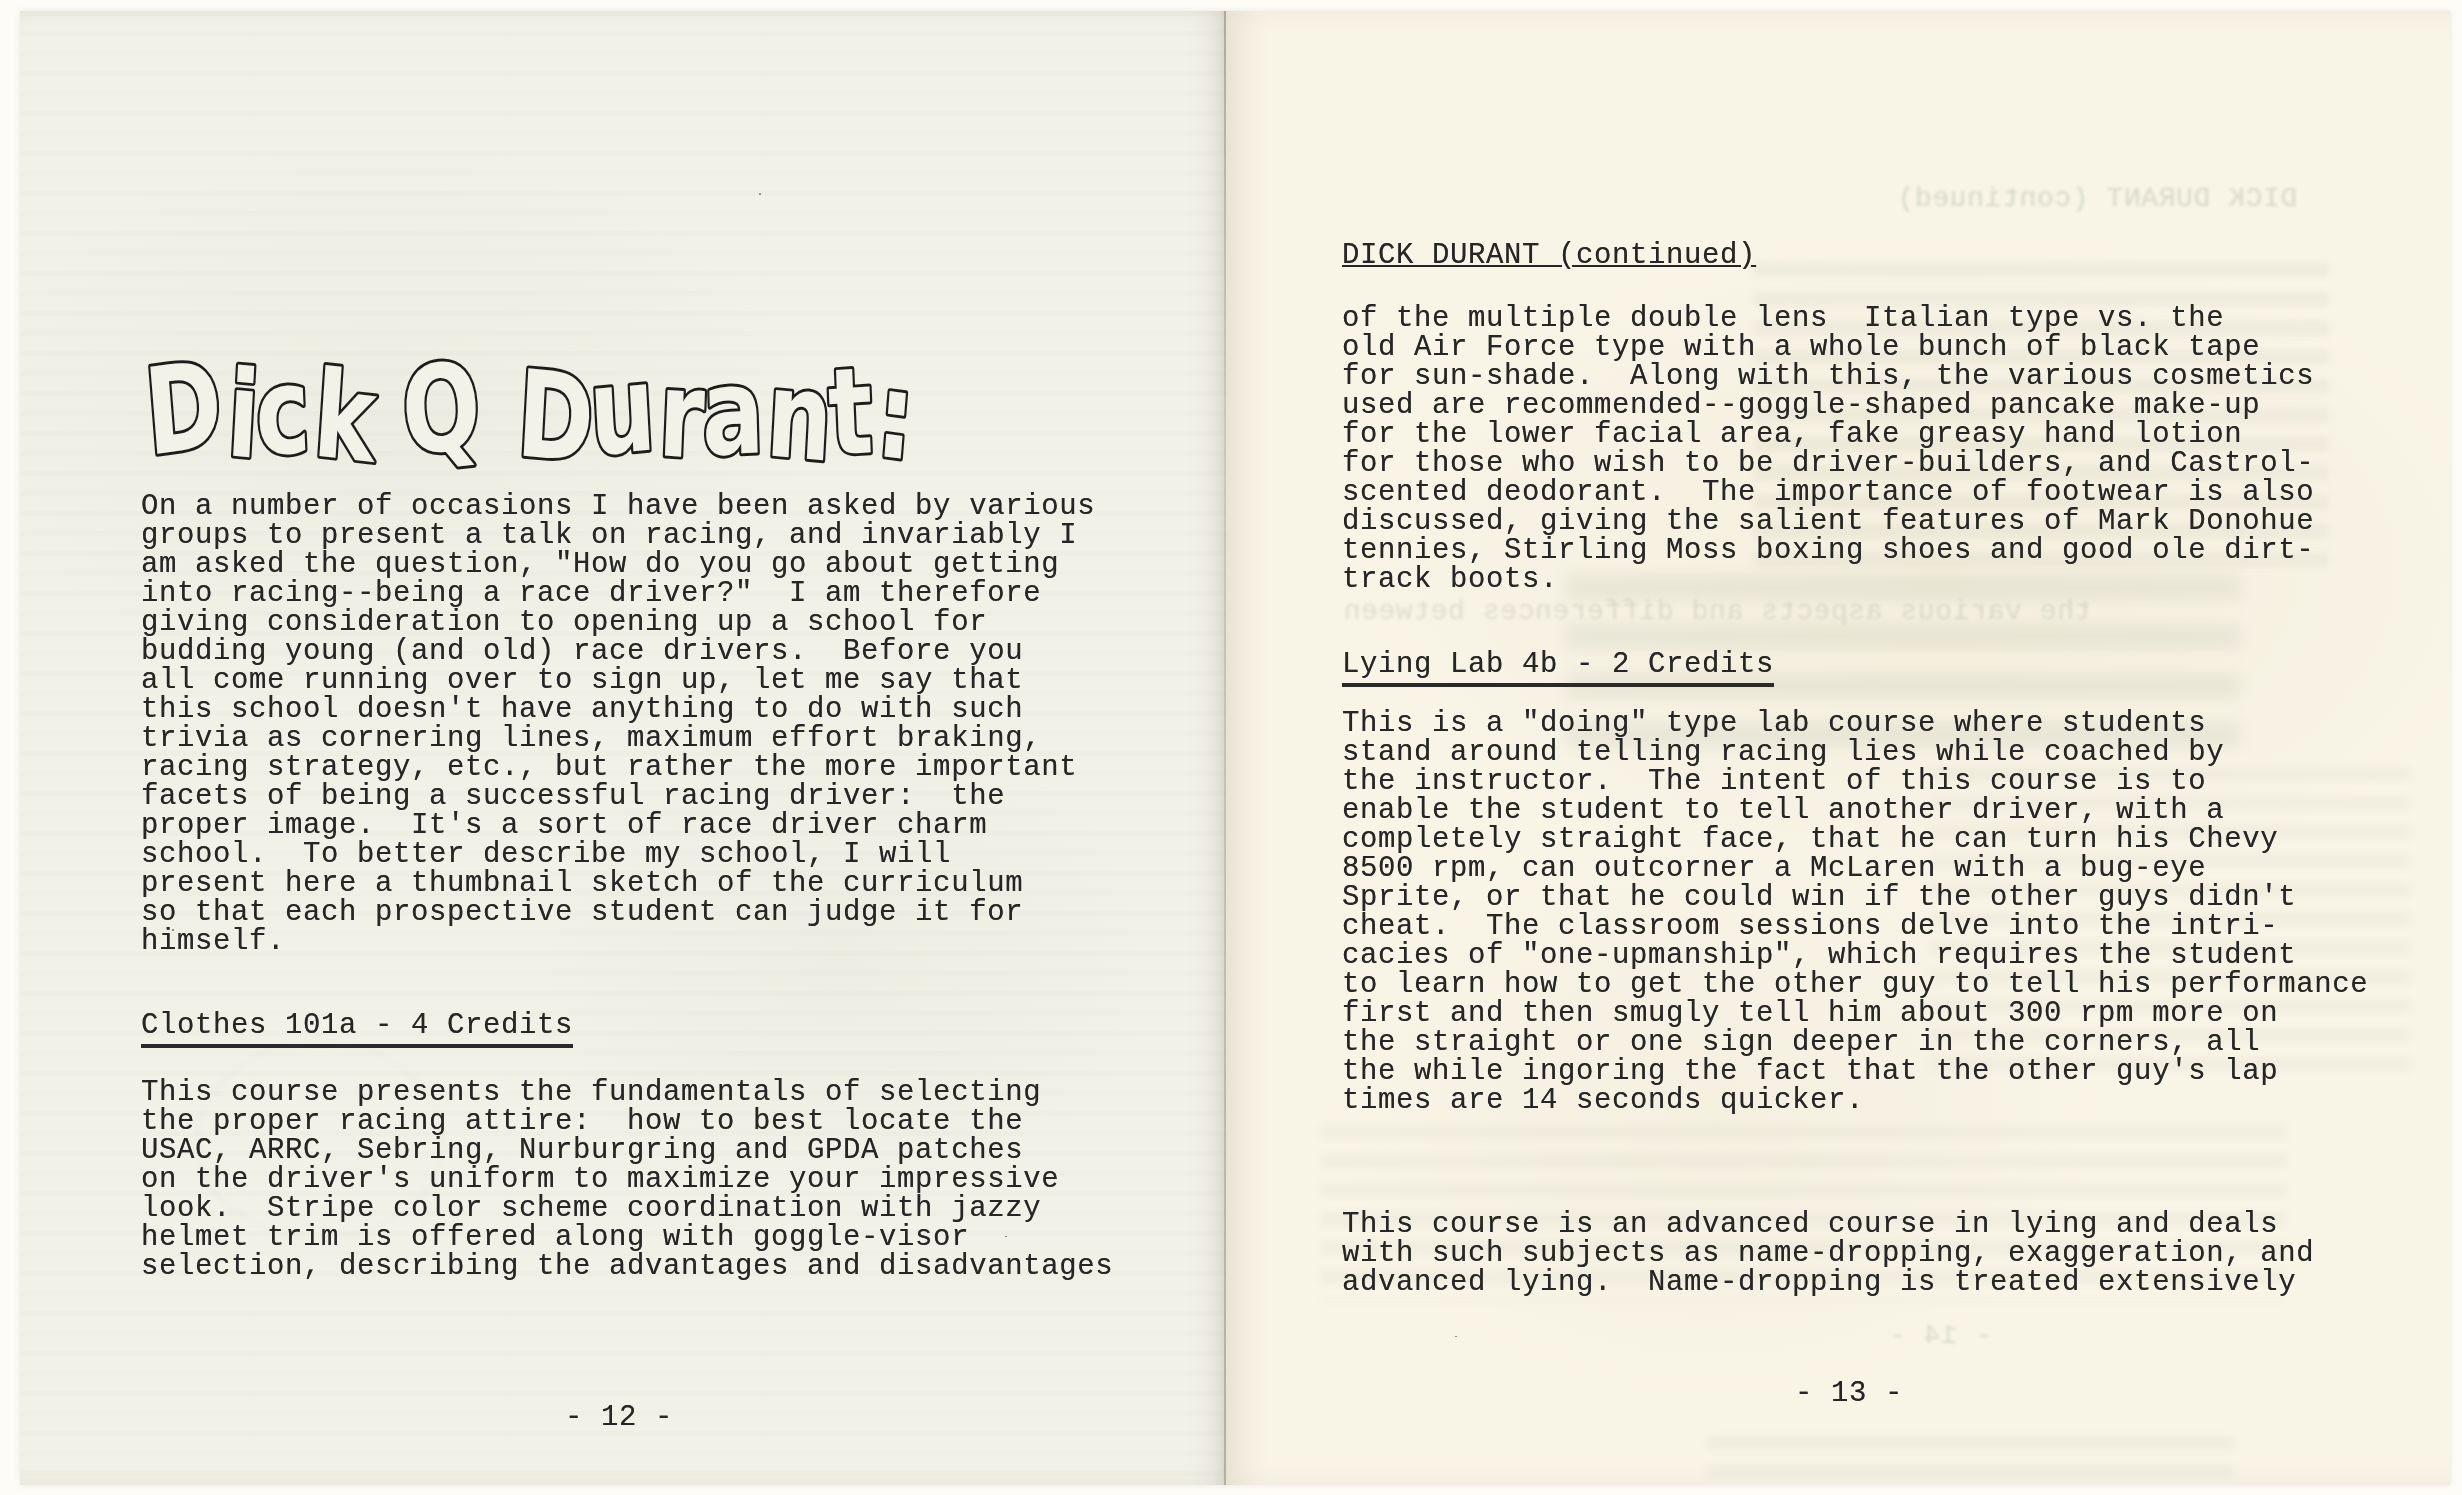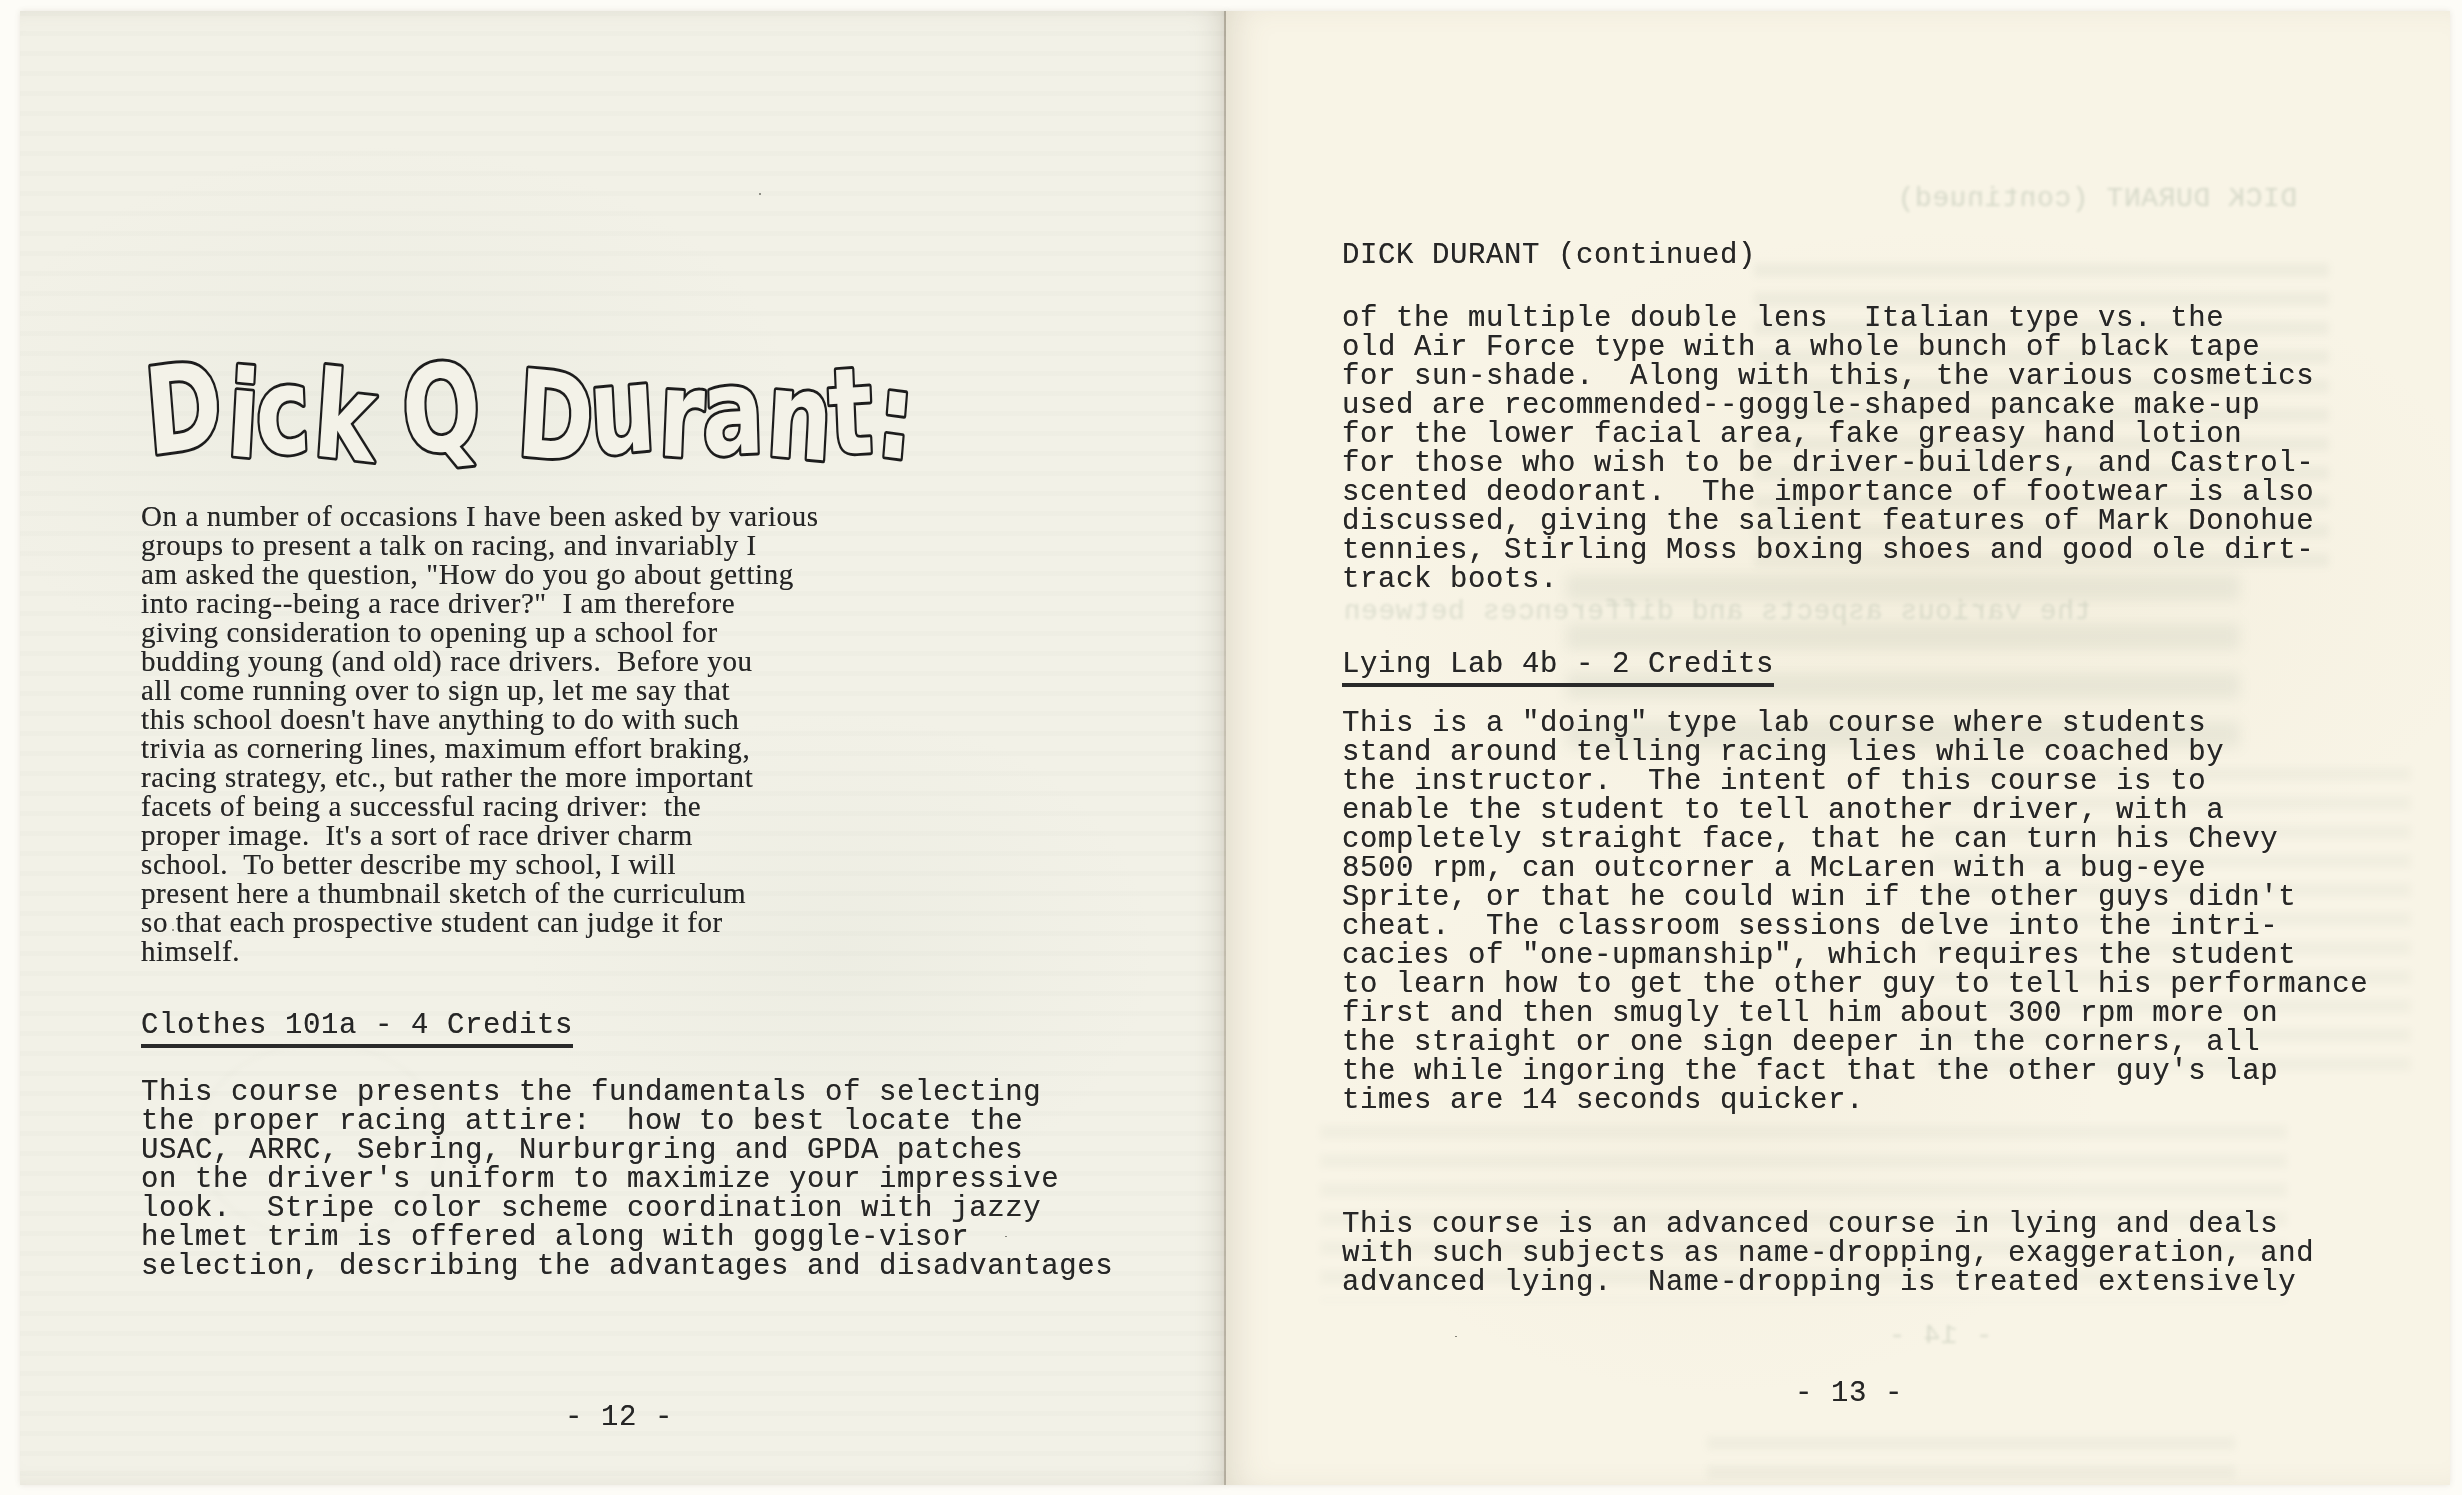--- a/index.html
+++ b/index.html
@@ -43,21 +43,21 @@
 <body>
 
 <div class="spread">
 
   <div class="page page-left">
 
     <svg style="position:absolute;left:123px;top:321px;" width="786" height="170" viewBox="0 0 1340 290">
       <text class="bubble-text" x="10" y="210" font-size="205" textLength="1300" lengthAdjust="spacingAndGlyphs" rotate="-6 4 -3 5 0 -5 0 4 -4 3 -2 4 -3 6">Dick Q Durant:</text>
     </svg>
 
-    <div class="mono" style="left:121px;top:491px;font-family:Liberation Serif, serif;">On a number of occasions I have been asked by various
+    <div class="mono" style="left:121px;top:481px;">On a number of occasions I have been asked by various
 groups to present a talk on racing, and invariably I
 am asked the question, "How do you go about getting
 into racing--being a race driver?"  I am therefore
 giving consideration to opening up a school for
 budding young (and old) race drivers.  Before you
 all come running over to sign up, let me say that
 this school doesn't have anything to do with such
 trivia as cornering lines, maximum effort braking,
 racing strategy, etc., but rather the more important
 facets of being a successful racing driver:  the
@@ -93,21 +93,21 @@
     <div class="ghost" style="left:671px;top:173px;">DICK DURANT (continued)</div>
     <div class="ghost" style="left:117px;top:586px;opacity:.26;">the various aspects and differences between</div>
     <div class="ghost" style="left:662px;top:1310px;opacity:.28;">- 14 -</div>
 
     <div class="smudge" style="left:528px;top:252px;width:575px;height:317px;"></div>
     <div class="smudge-bold" style="left:340px;top:563px;width:674px;height:176px;"></div>
     <div class="smudge" style="left:704px;top:756px;width:481px;height:305px;opacity:.3;"></div>
     <div class="smudge" style="left:94px;top:1114px;width:967px;height:176px;opacity:.3;"></div>
     <div class="smudge" style="left:481px;top:1425px;width:528px;height:53px;opacity:.35;"></div>
 
-    <div class="mono" style="left:116px;top:230px;">DICK DURANT (continued)</div>
+    <div class="mono" style="left:116px;top:230px;text-decoration:underline;">DICK DURANT (continued)</div>
 
     <div class="mono" style="left:116px;top:293px;">of the multiple double lens  Italian type vs. the
 old Air Force type with a whole bunch of black tape
 for sun-shade.  Along with this, the various cosmetics
 used are recommended--goggle-shaped pancake make-up
 for the lower facial area, fake greasy hand lotion
 for those who wish to be driver-builders, and Castrol-
 scented deodorant.  The importance of footwear is also
 discussed, giving the salient features of Mark Donohue
 tennies, Stirling Moss boxing shoes and good ole dirt-

